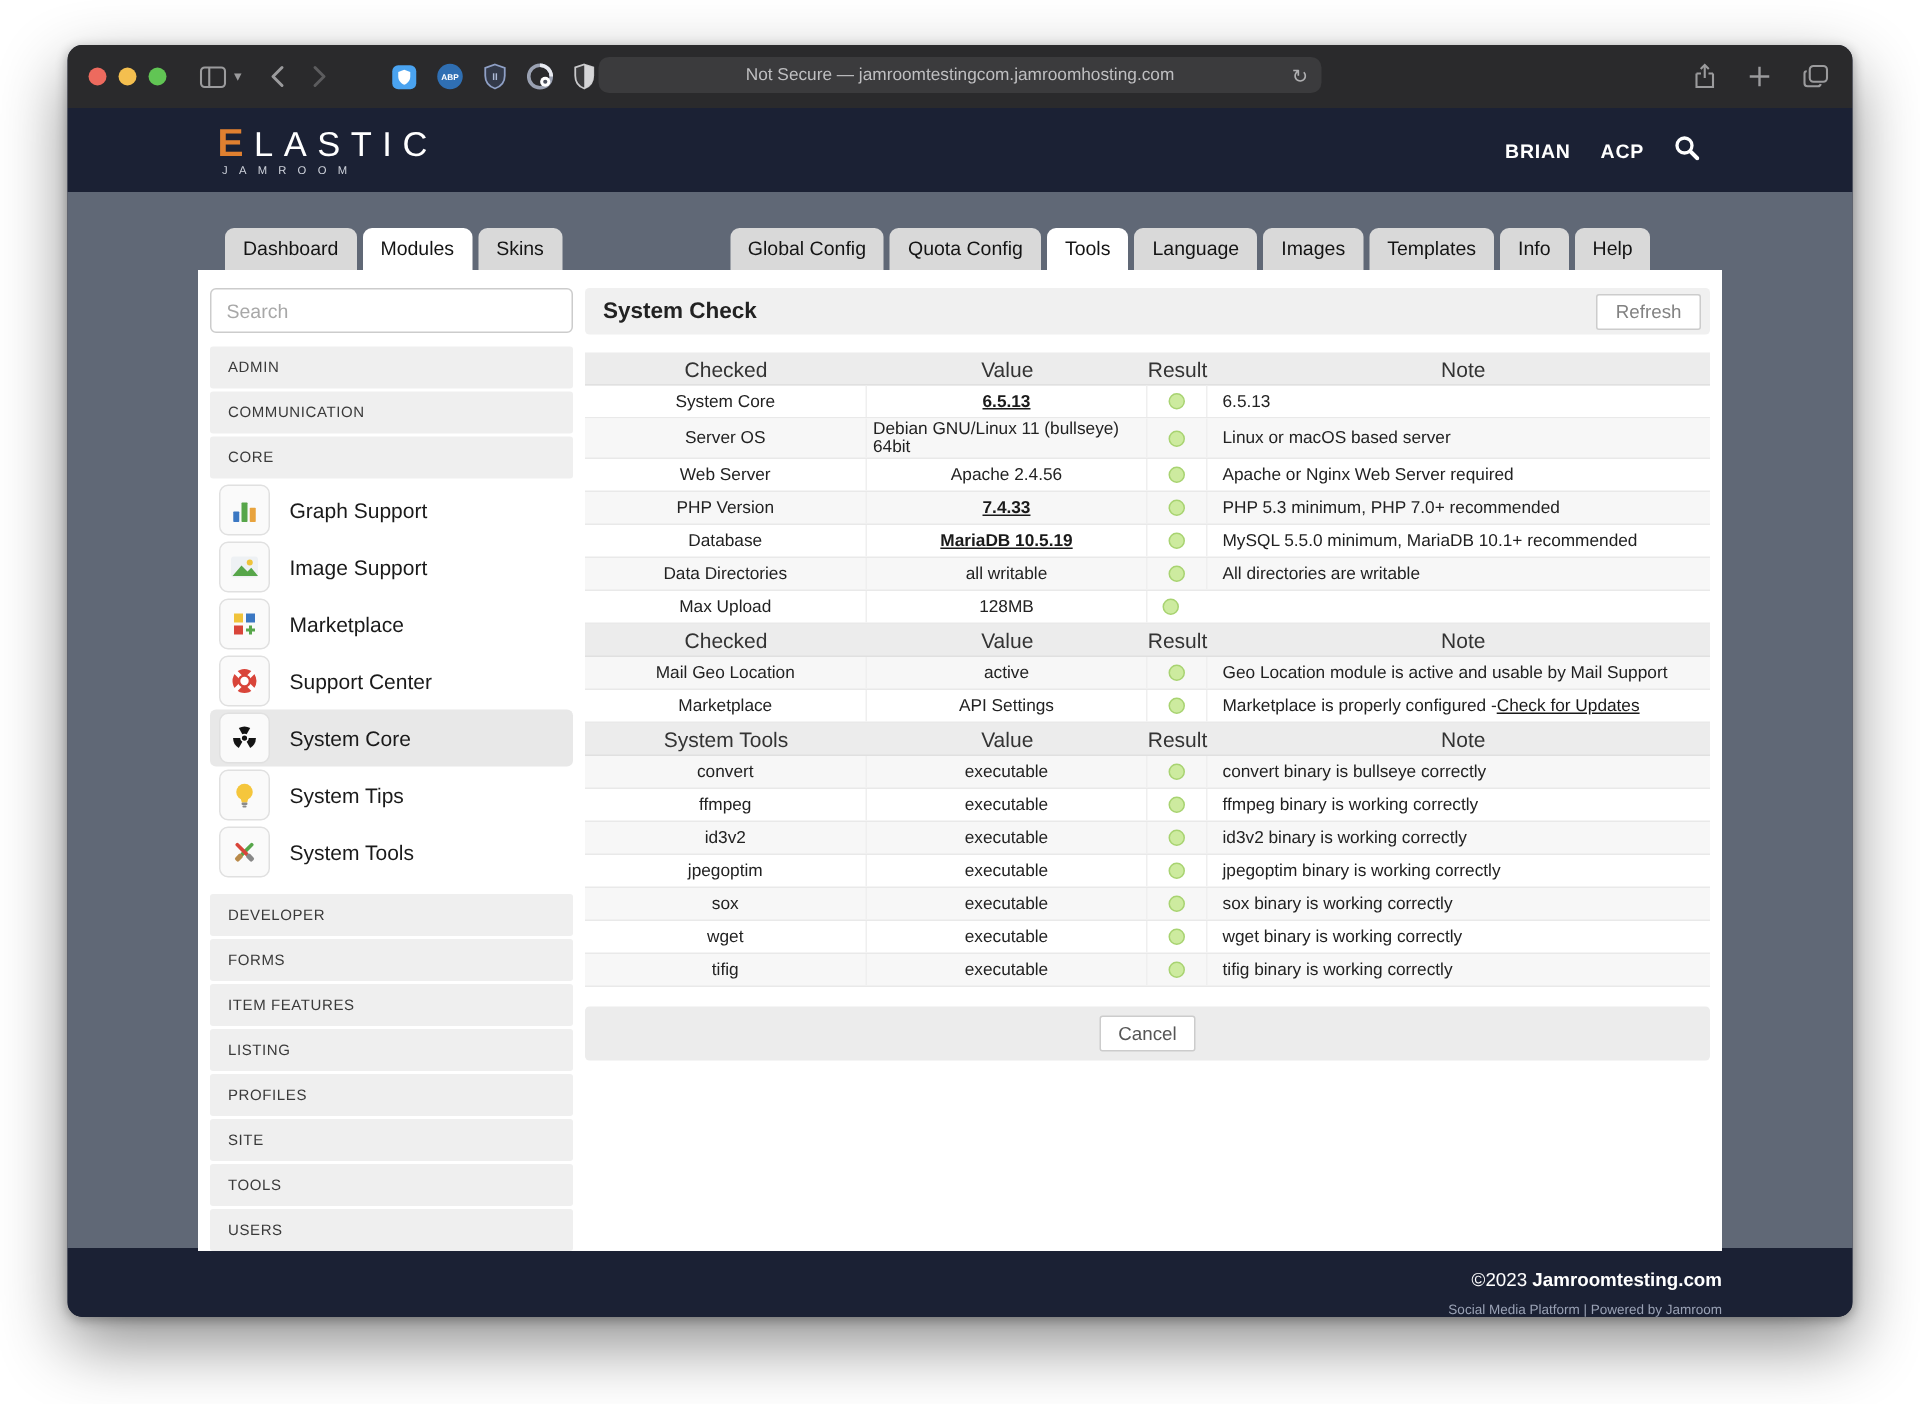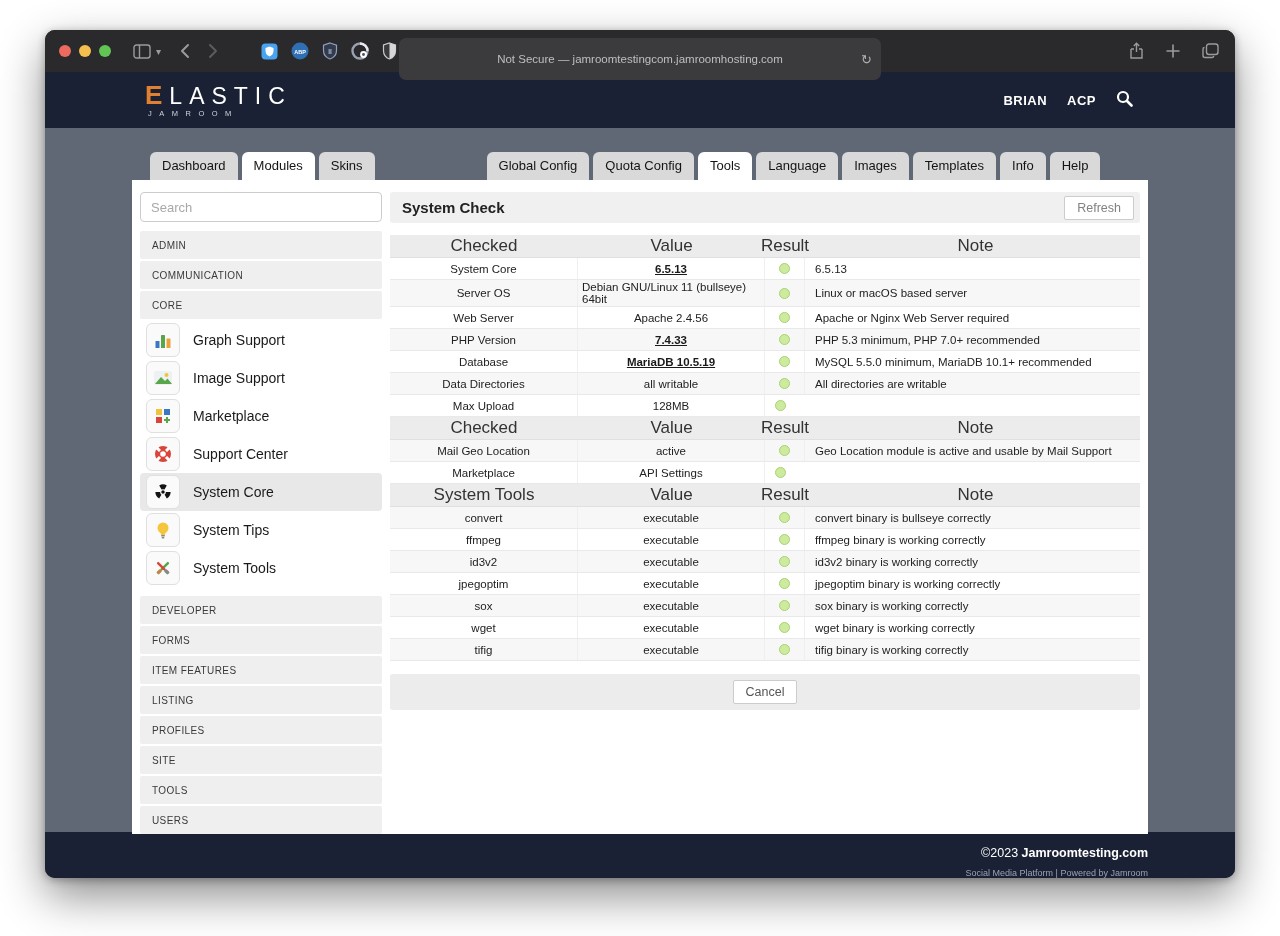--- a/index.html
+++ b/index.html
@@ -14,21 +14,21 @@
   .titlebar { position:relative; height:42px; background:#2a2a2c; display:flex; align-items:center; }
   .traffic { display:flex; gap:8px; margin-left:14px; }
   .tl { width:12px; height:12px; border-radius:50%; }
   .tl.red { background:#ed6a5e; } .tl.yellow { background:#f4bf4f; } .tl.green { background:#61c554; }
   .tb-ico { color:#9b9b9d; display:flex; align-items:center; justify-content:center; }
   .tb-ico svg { display:block; }
   .sidebar-toggle { margin-left:22px; }
   .tb-chev { margin-left:5px; font-size:10px; color:#9b9b9d; }
   .nav-arrows { display:flex; gap:18px; margin-left:18px; }
   .ext-icons { display:flex; gap:13px; margin-left:42px; align-items:center; }
-  .urlbar { position:absolute; left:50%; top:8px; transform:translateX(-50%); width:482px; height:42px;
+  .urlbar { position:absolute; left:50%; top:8px; transform:translateX(-50%); width:482px; height:24px;
     background:#3b3b3d; border-radius:7px; display:flex; align-items:center; justify-content:center;
     color:#bfbfc1; font-size:11.5px; }
   .urlbar .reload { position:absolute; right:9px; font-size:13px; color:#b0b0b2; }
   .right-icons { position:absolute; right:16px; top:0; height:42px; display:flex; gap:22px; align-items:center; }
 
   
   .site-header { height:56px; background:#1b2134; }
   .site-header .inner { width:1016px; height:100%; margin:0 auto; display:flex; align-items:center; }
   .logo { margin-left:13px; line-height:1; cursor:pointer; }
   .logo-main { color:#fff; font-size:23px; font-weight:400; letter-spacing:7px; }
@@ -71,21 +71,21 @@
   .btn { background:#fff; border:1px solid #ccc; border-radius:2px; color:#828282; font-size:12.5px;
     padding:4px 12px; cursor:pointer; font-family:"Liberation Sans", sans-serif; }
   .panel-head .btn { margin-left:auto; }
 
   .check-table { margin-top:12px; }
   .trow { display:grid; grid-template-columns:188px 187px 40px 1fr; border-bottom:1px solid #e9e9e9; }
   .trow > div { min-height:21px; display:flex; align-items:center; justify-content:center; font-size:11.5px; color:#222;
     border-right:1px solid #efefef; padding:1px 4px; }
   .trow > div:last-child { border-right:none; justify-content:flex-start; padding-left:10px; }
   .trow.thead { background:#ececec; border-bottom:1px solid #e0e0e0; }
-  .trow.thead > div { font-size:17px; color:#333; justify-content:center !important; border-right:none; }
+  .trow.thead > div { font-size:14px; color:#333; justify-content:center !important; border-right:none; }
   .trow.striped { background:#f7f7f7; }
   .val-link { font-weight:700; text-decoration:underline; cursor:pointer; color:#1a1a1a; }
   .note-link { text-decoration:underline; cursor:pointer; color:#1a1a1a; }
   .dot { width:11px; height:11px; border-radius:50%; background:#cdeb9f; border:1px solid #a8d371; }
 
   .cancel-strip { margin-top:13px; height:36px; background:#ececec; border-radius:3px; display:flex;
     align-items:center; justify-content:center; }
   .cancel-strip .btn { color:#555; }
 
   
@@ -414,20 +414,21 @@
                 <span class="dot"></span>
               </div>
               <div>Geo Location module is active and usable by Mail Support</div>
             </div>
             <div class="trow">
               <div>Marketplace</div>
               <div>API Settings</div>
               <div>
                 <span class="dot"></span>
               </div>
+              <div>Marketplace is properly configured - <span class="note-link">Check for Updates</span></div>
             </div>
             <div class="trow thead">
               <div>System Tools</div>
               <div>Value</div>
               <div>Result</div>
               <div>Note</div>
             </div>
             <div class="trow striped">
               <div>convert</div>
               <div>executable</div>

